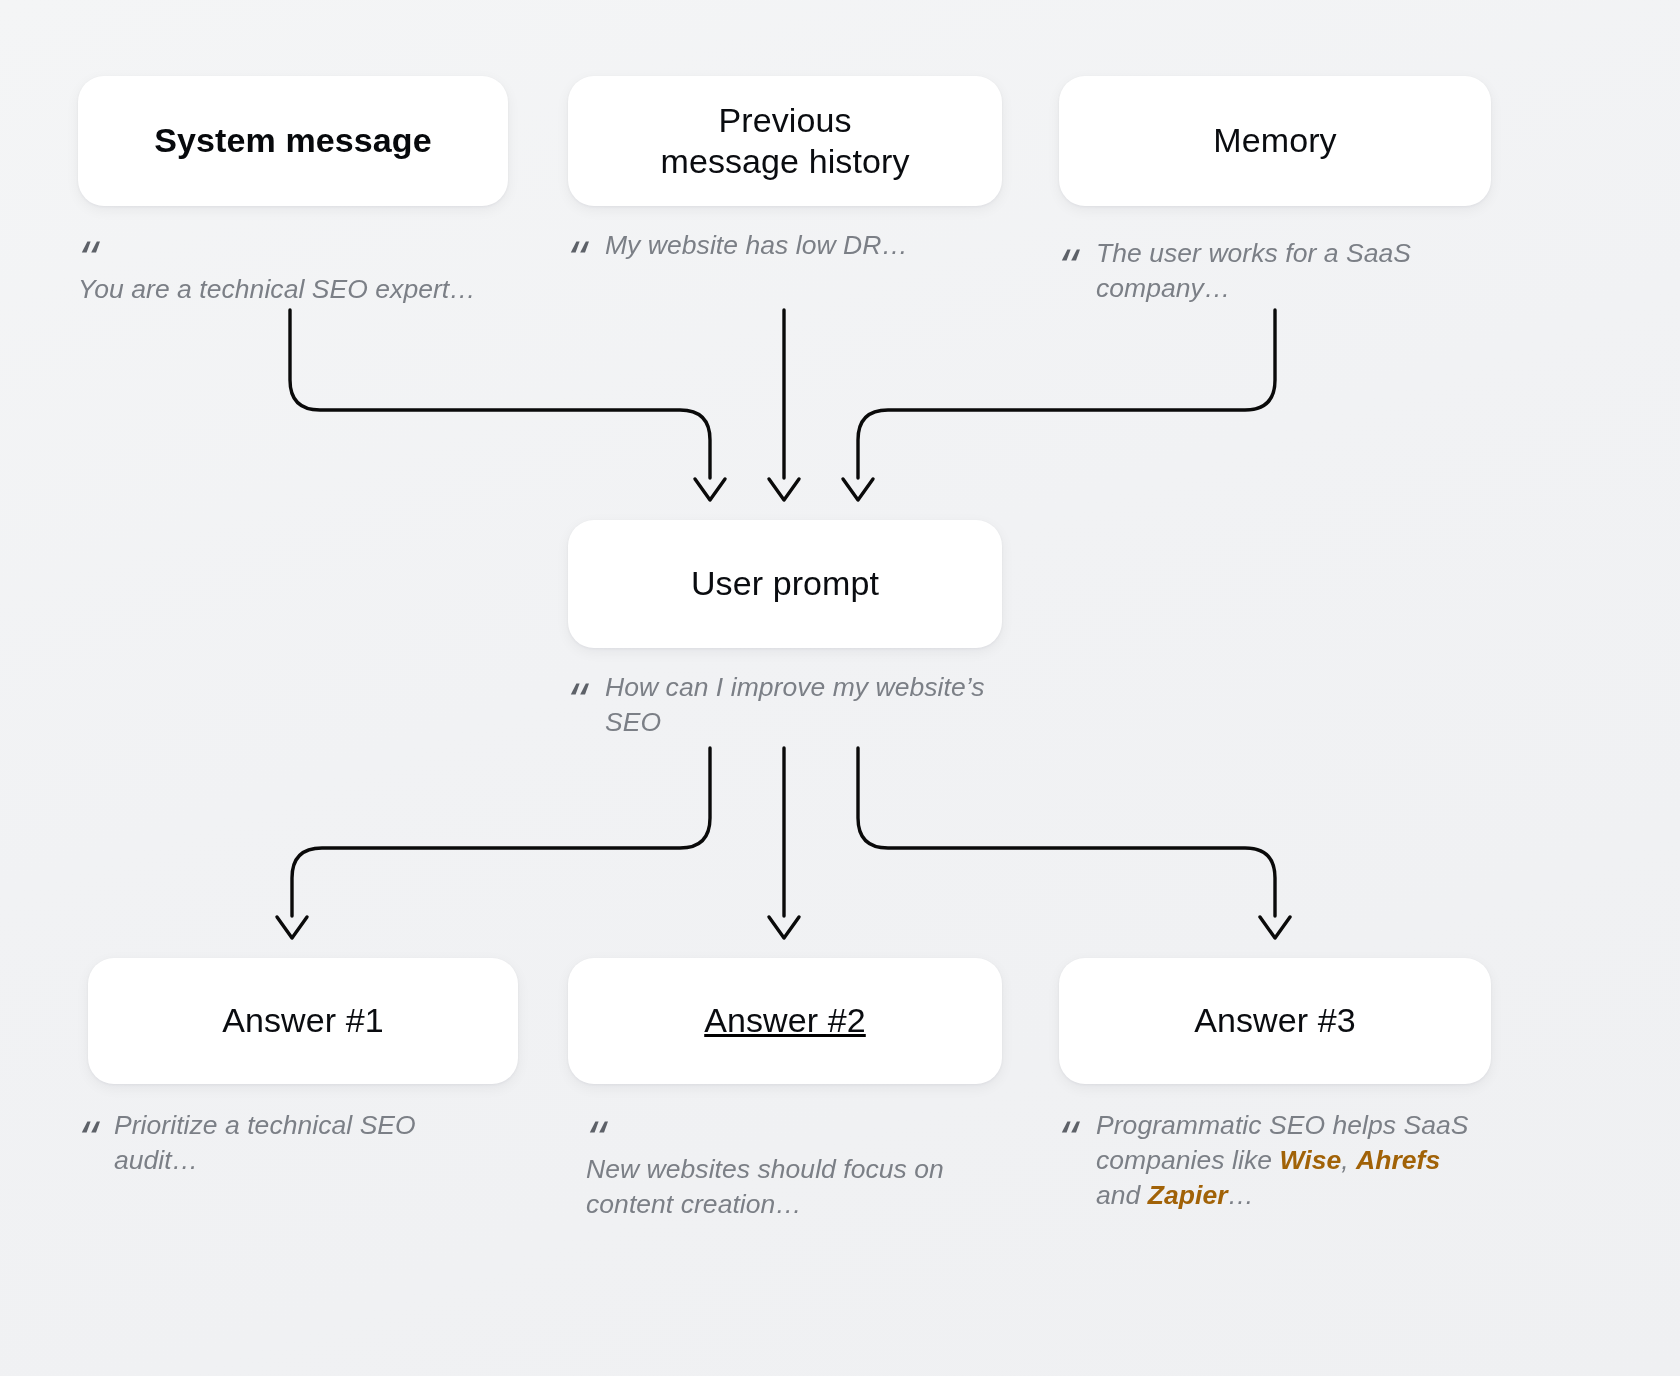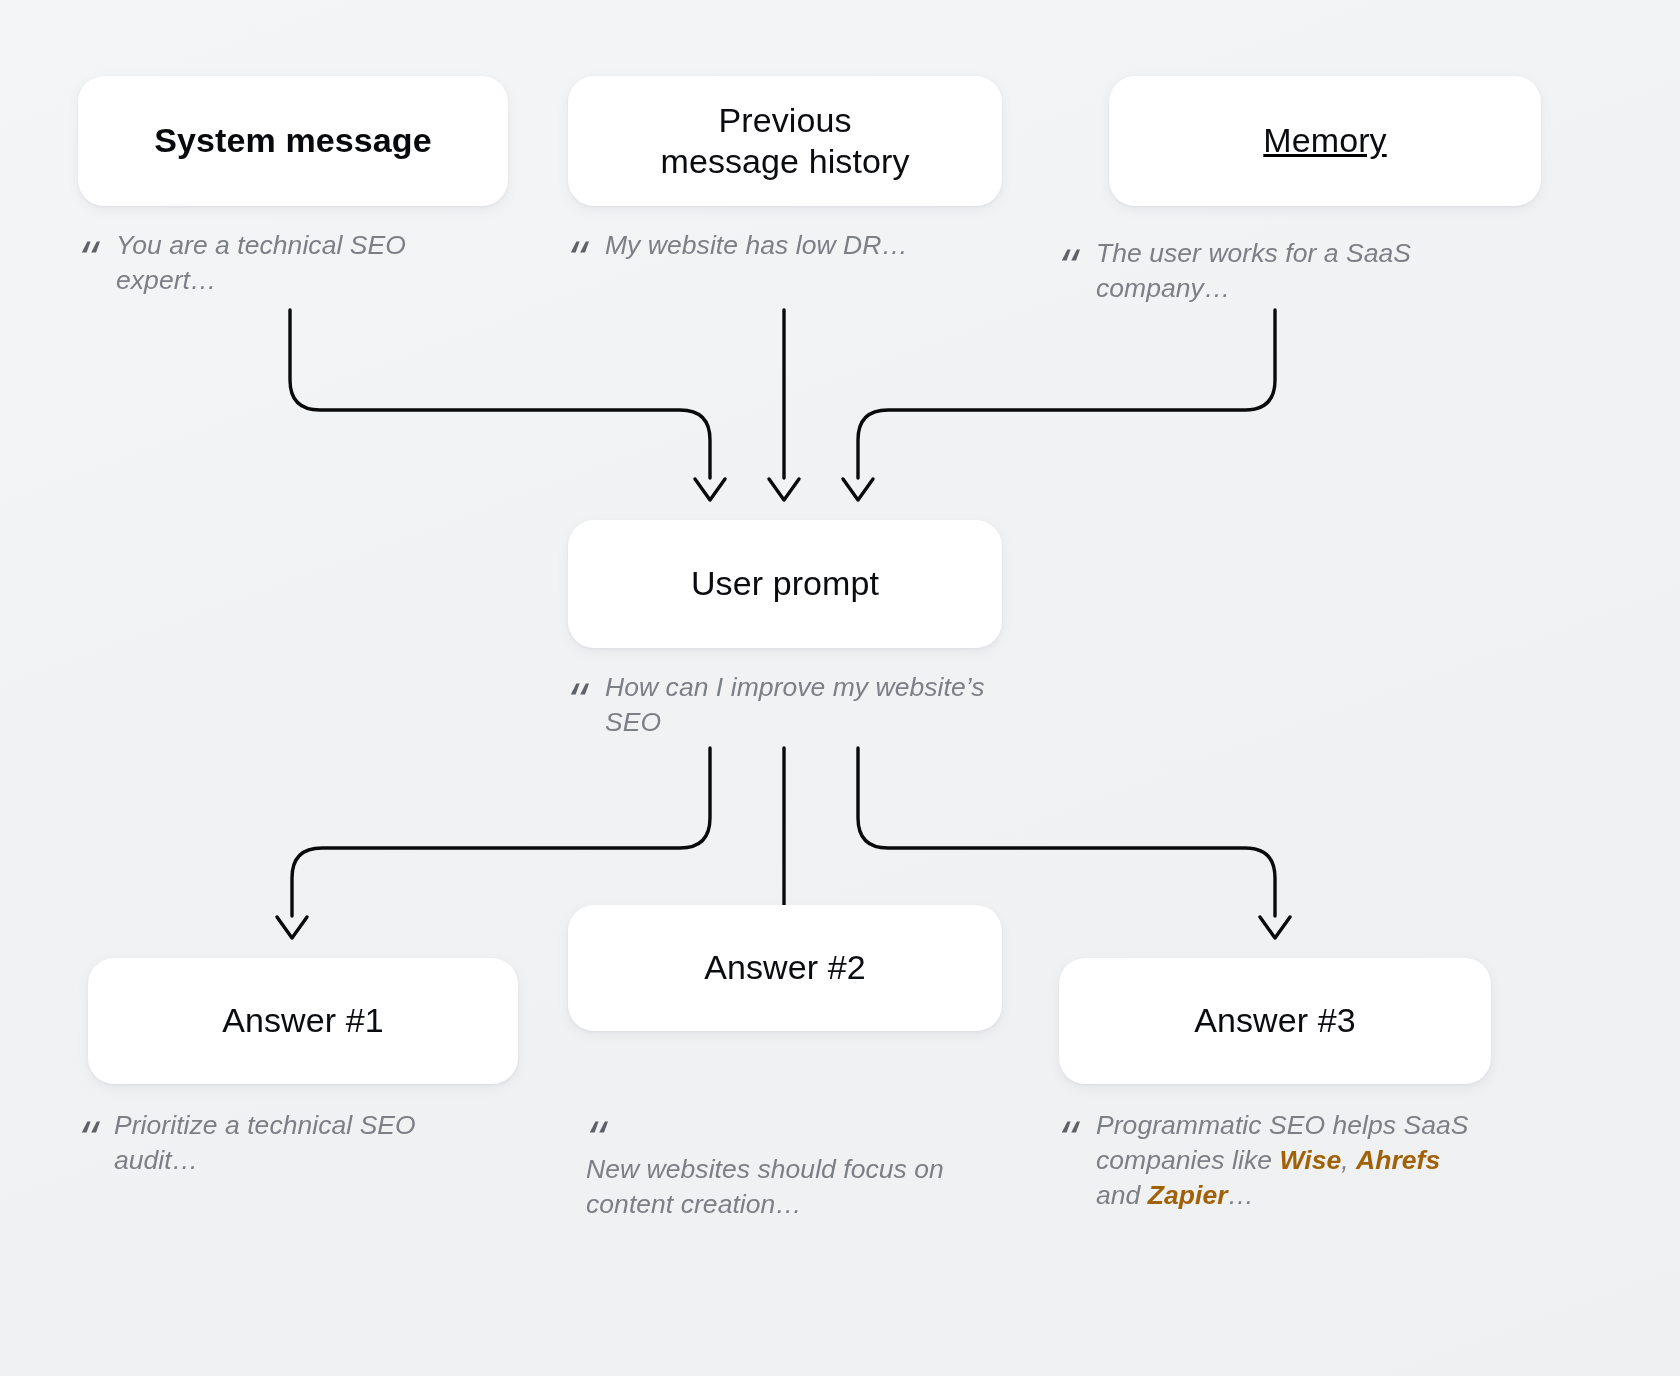--- a/index.html
+++ b/index.html
@@ -76,33 +76,33 @@
   .quote-text { flex: 1 1 auto; }
   .quote-text b {
     font-weight: 700;
     color: #a16207;
     font-style: italic;
   }
 
   
   #card-system   { left: 78px;   top: 76px;  width: 430px; height: 130px; }
   #card-history  { left: 568px;  top: 76px;  width: 434px; height: 130px; }
-  #card-memory   { left: 1109px; top: 76px;  width: 432px; height: 130px; text-decoration: underline; }
-
-  #quote-system  { left: 78px;   top: 228px; width: 400px; }
+  #card-memory   { left: 1059px; top: 76px;  width: 432px; height: 130px; }
+
+  #quote-system  { left: 78px;   top: 228px; width: 400px; flex-direction: column; }
   #quote-history { left: 567px;  top: 228px; width: 430px; }
   #quote-memory  { left: 1058px; top: 236px; width: 420px; }
 
   
   #card-prompt   { left: 568px;  top: 520px; width: 434px; height: 128px; }
   #quote-prompt  { left: 567px;  top: 670px; width: 430px; font-style: italic; }
 
   
   #card-answer1  { left: 88px;   top: 958px; width: 430px; height: 126px; }
-  #card-answer2  { left: 568px;  top: 905px; width: 434px; height: 126px; }
+  #card-answer2  { left: 568px;  top: 958px; width: 434px; height: 126px; text-decoration: underline; }
   #card-answer3  { left: 1059px; top: 958px; width: 432px; height: 126px; }
 
   #quote-answer1 { left: 78px;   top: 1108px; width: 410px; gap: 10px; }
   #quote-answer2 { left: 586px;  top: 1108px; width: 430px; flex-direction: column; }
   #quote-answer3 { left: 1058px; top: 1108px; width: 420px; }
 </style>
 </head>
 <body>
 
 <div id="stage">

